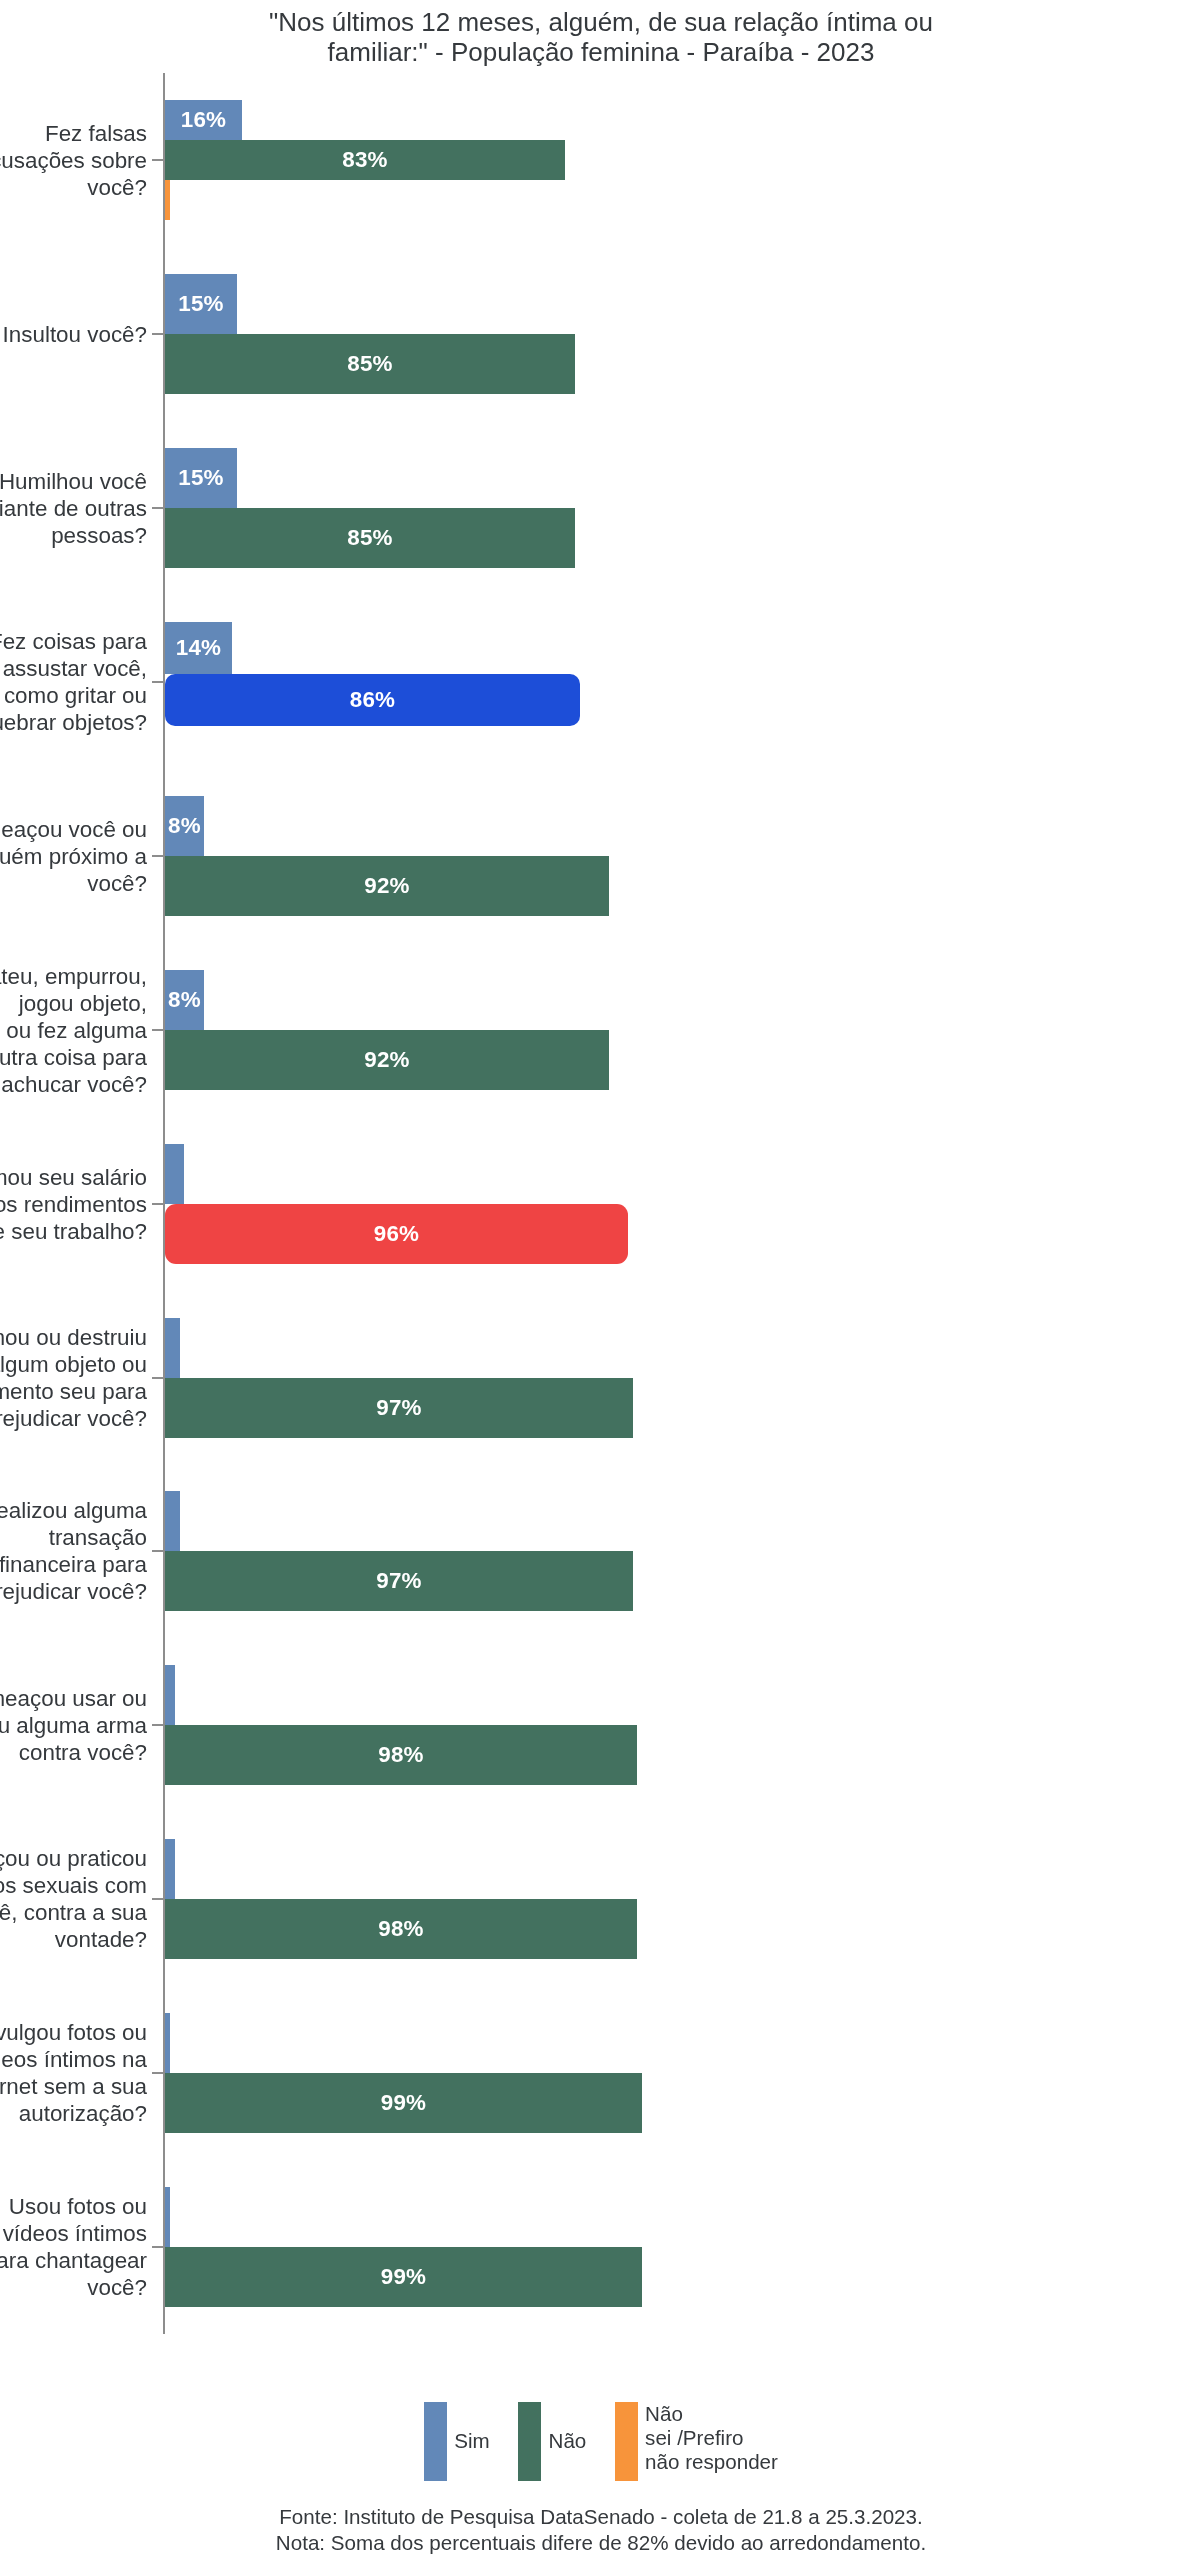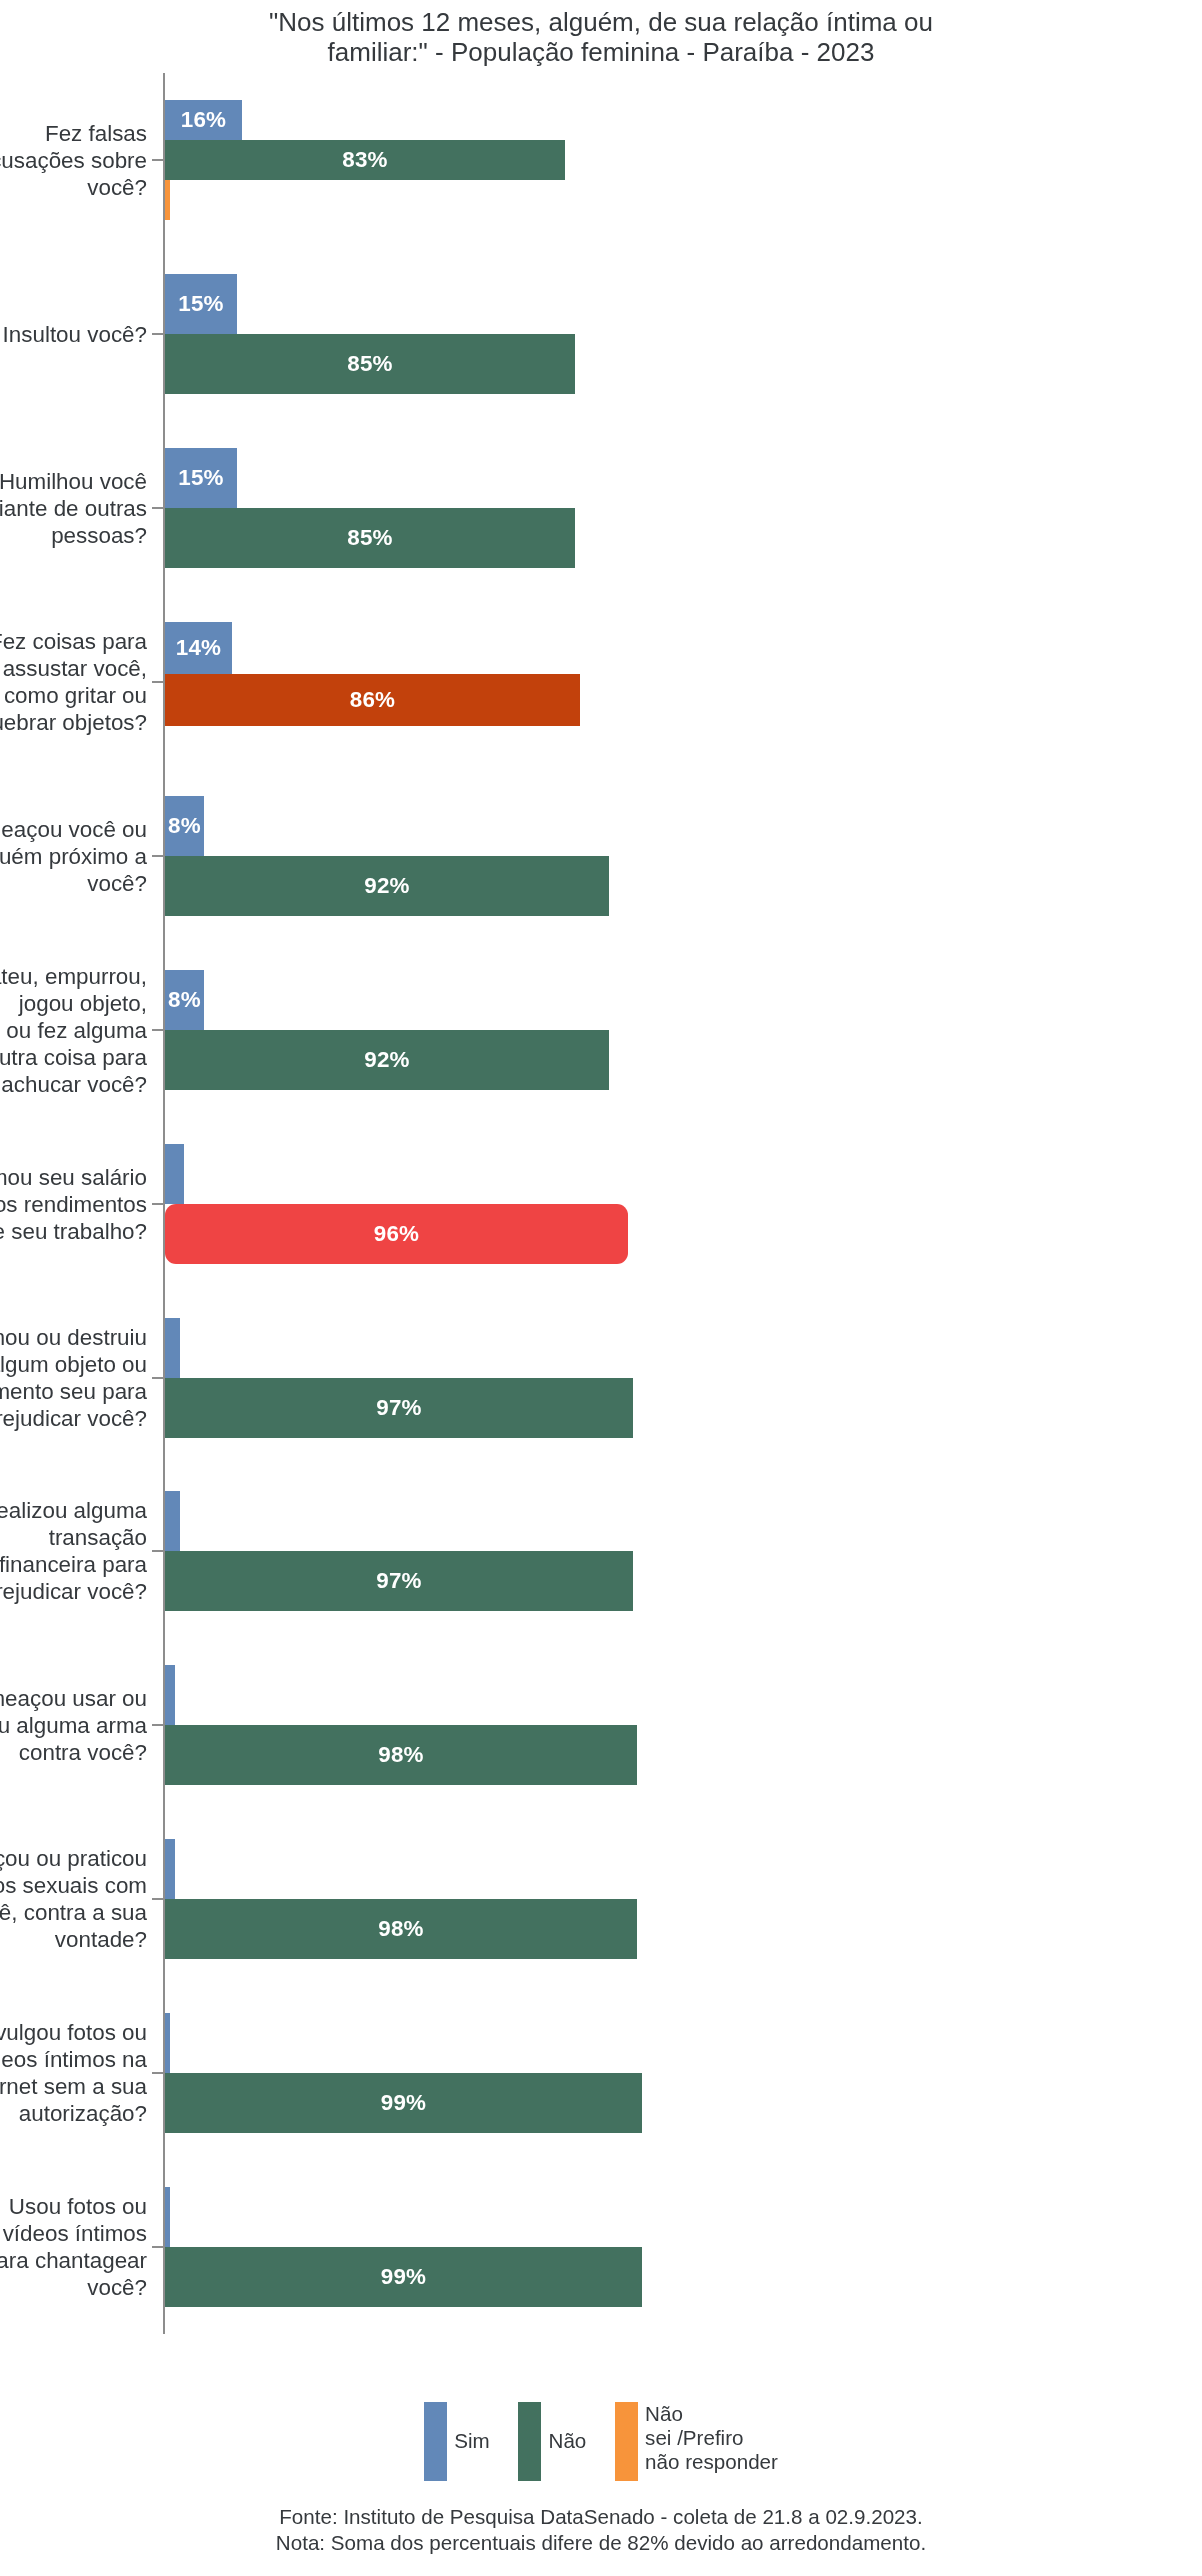--- a/index.html
+++ b/index.html
@@ -177,21 +177,21 @@
       <div class="cat-row" style="top: 522px; height: 174px;">
         <div class="cat-label" style="top: 33px;">Fez coisas para
 assustar você,
 como gritar ou
 quebrar objetos?</div>
         <div class="cat-tick" style="top: 86px;"></div>
         <div class="bars" style="top: 27px; height: 104px;">
           <div class="seg" style="width: 67px; background: rgb(98, 136, 184);">
             <span class="vlabel">14%</span>
           </div>
-          <div class="seg" style="width: 415px; background: #c2410c;">
+          <div class="seg" style="width: 415px; background: #1d4ed8; border-radius: 10px;">
             <span class="vlabel">86%</span>
           </div>
         </div>
       </div>
       <div class="cat-row" style="top: 696px; height: 174px;">
         <div class="cat-label" style="top: 47px;">Ameaçou você ou
 alguém próximo a
 você?</div>
         <div class="cat-tick" style="top: 86px;"></div>
         <div class="bars" style="top: 27px; height: 120px;">
@@ -322,16 +322,16 @@
     </div>
     <div class="legend-item">
       <div class="legend-swatch" style="background: rgb(247, 148, 59);"></div>
       <div class="legend-text">Não
 sei /Prefiro
 não responder</div>
     </div>
   </div>
 
 <div id="footnote">
-  <span>Fonte: Instituto de Pesquisa DataSenado - coleta de 21.8 a 02.9.2023.</span>
+  <span>Fonte: Instituto de Pesquisa DataSenado - coleta de 21.8 a 25.3.2023.</span>
   <span>Nota: Soma dos percentuais difere de 82% devido ao arredondamento.</span>
 </div>
 
 
 </body></html>

